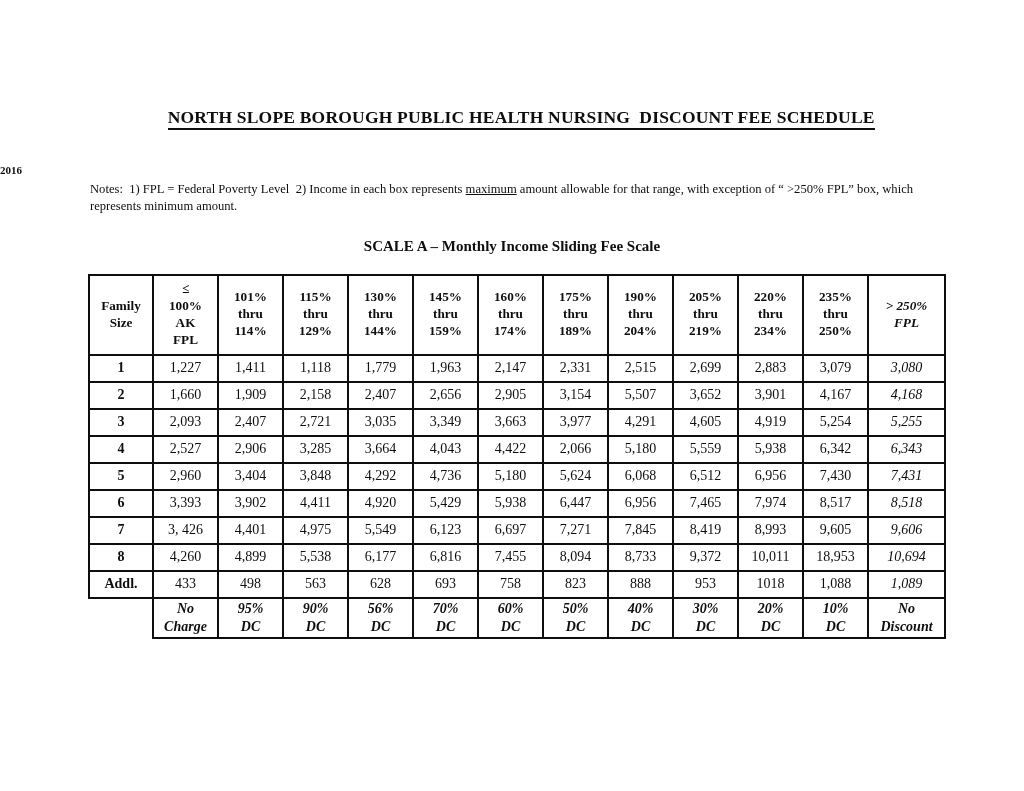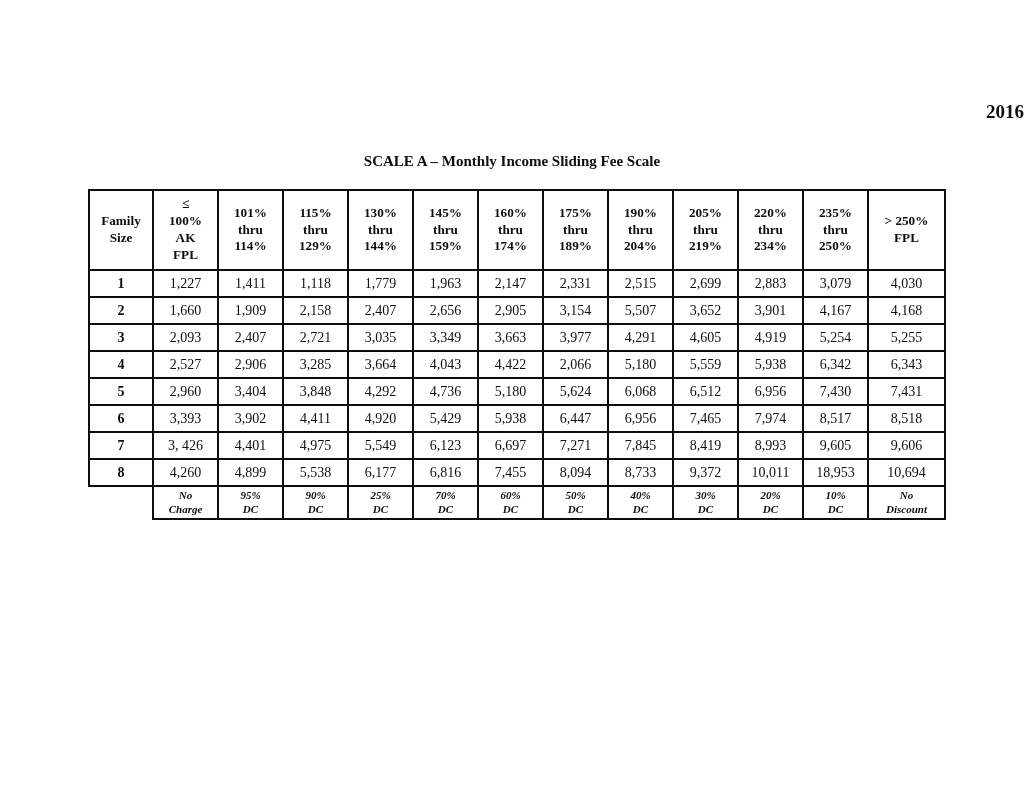--- a/index.html
+++ b/index.html
@@ -18,95 +18,99 @@
     font-size: 17.5px;
     font-weight: bold;
     white-space: pre-wrap;
     letter-spacing: 0.2px;
   }
   .doc-title .underlined {
     border-bottom: 2.5px solid #0e0e0e;
     padding-bottom: 1px;
   }
   .doc-year {
-    text-align: right;
-    font-size: 19px;
+    text-align: left;
+    font-size: 11px;
     font-weight: bold;
     margin-top: 15px;
   }
   .doc-notes {
     margin: 5px 0 0 90px;
     width 850px;
     max-width: 852px;
     font-size: 12.6px;
     line-height: 1.38;
     white-space: pre-wrap;
   }
   .doc-notes .ul-word { text-decoration: underline; }
   .scale-title {
     text-align: center;
     font-size: 15px;
     font-weight: bold;
-    margin-top: 30px;
+    margin-top: 22px;
     white-space: pre-wrap;
   }
 
   table.fee {
     border-collapse: collapse;
     table-layout: fixed;
     margin: 19px 0 0 88px;
     empty-cells: show;
   }
   table.fee th, table.fee td {
     border: 2px solid #0e0e0e;
     text-align: center;
     vertical-align: middle;
     padding: 1px 2px;
     white-space: pre-line;
   }
   
   .bt3 { border-top-width: 3px; }
   .bb3 { border-bottom-width: 3px; }
   .bl3 { border-left-width: 3px; }
-  .br3 { border-right-width: 3px; }
+  .br3 { border-right-width: 3px; font-style: italic; }
 
   table.fee th.hdr {
     height: 80px;
     font-size: 13.2px;
     font-weight: bold;
     line-height: 1.28;
   }
   table.fee th.rowlabel {
     font-size: 14px;
     font-weight: bold;
     height: 27px;
   }
   table.fee td.num {
     font-size: 14px;
     font-weight: normal;
     height: 27px;
   }
   table.fee td.disc {
     height: 31px;
-    font-size: 11px;
+    font-size: 14px;
     font-weight: bold;
     font-style: italic;
     line-height: 1.3;
   }
   
   table.fee td.ghost { border: none; background: transparent; }
 </style>
 </head>
 <body>
 
 <div class="page">
 
+  <div class="doc-title">
+    <span class="underlined">NORTH SLOPE BOROUGH PUBLIC HEALTH NURSING  DISCOUNT FEE SCHEDULE</span>
+  </div>
 
   <div class="doc-year">2016</div>
 
+  <p class="doc-notes"><span>Notes:  1) FPL = Federal Poverty Level  2) Income in each box represents </span><span class="ul-word">maximum</span><span> amount allowable for that range, with exception of “ &gt;250% FPL” box, which represents minimum amount.</span></p>
 
   <div class="scale-title">SCALE A – Monthly Income Sliding Fee Scale</div>
 
   <table class="fee">
     <colgroup>
         <col style="width: 64px;">
         <col style="width: 65px;">
         <col style="width: 65px;">
         <col style="width: 65px;">
         <col style="width: 65px;">
@@ -168,21 +172,21 @@
           <td class="num">1,411</td>
           <td class="num">1,118</td>
           <td class="num">1,779</td>
           <td class="num">1,963</td>
           <td class="num">2,147</td>
           <td class="num">2,331</td>
           <td class="num">2,515</td>
           <td class="num">2,699</td>
           <td class="num">2,883</td>
           <td class="num">3,079</td>
-          <td class="num br3">4,030</td>
+          <td class="num br3">3,080</td>
         </tr>
         <tr>
           <th class="rowlabel bl3">2</th>
           <td class="num">1,660</td>
           <td class="num">1,909</td>
           <td class="num">2,158</td>
           <td class="num">2,407</td>
           <td class="num">2,656</td>
           <td class="num">2,905</td>
           <td class="num">3,154</td>
@@ -276,28 +280,43 @@
           <td class="num">6,816</td>
           <td class="num">7,455</td>
           <td class="num">8,094</td>
           <td class="num">8,733</td>
           <td class="num">9,372</td>
           <td class="num">10,011</td>
           <td class="num">18,953</td>
           <td class="num br3">10,694</td>
         </tr>
         <tr>
+          <th class="rowlabel bl3 bb3">Addl.</th>
+          <td class="num">433</td>
+          <td class="num">498</td>
+          <td class="num">563</td>
+          <td class="num">628</td>
+          <td class="num">693</td>
+          <td class="num">758</td>
+          <td class="num">823</td>
+          <td class="num">888</td>
+          <td class="num">953</td>
+          <td class="num">1018</td>
+          <td class="num">1,088</td>
+          <td class="num br3">1,089</td>
+        </tr>
+        <tr>
           <td class="ghost"></td>
           <td class="disc bt3 bb3 bl3">No
 Charge</td>
           <td class="disc bt3 bb3">95%
 DC</td>
           <td class="disc bt3 bb3">90%
 DC</td>
-          <td class="disc bt3 bb3">25%
+          <td class="disc bt3 bb3">56%
 DC</td>
           <td class="disc bt3 bb3">70%
 DC</td>
           <td class="disc bt3 bb3">60%
 DC</td>
           <td class="disc bt3 bb3">50%
 DC</td>
           <td class="disc bt3 bb3">40%
 DC</td>
           <td class="disc bt3 bb3">30%

